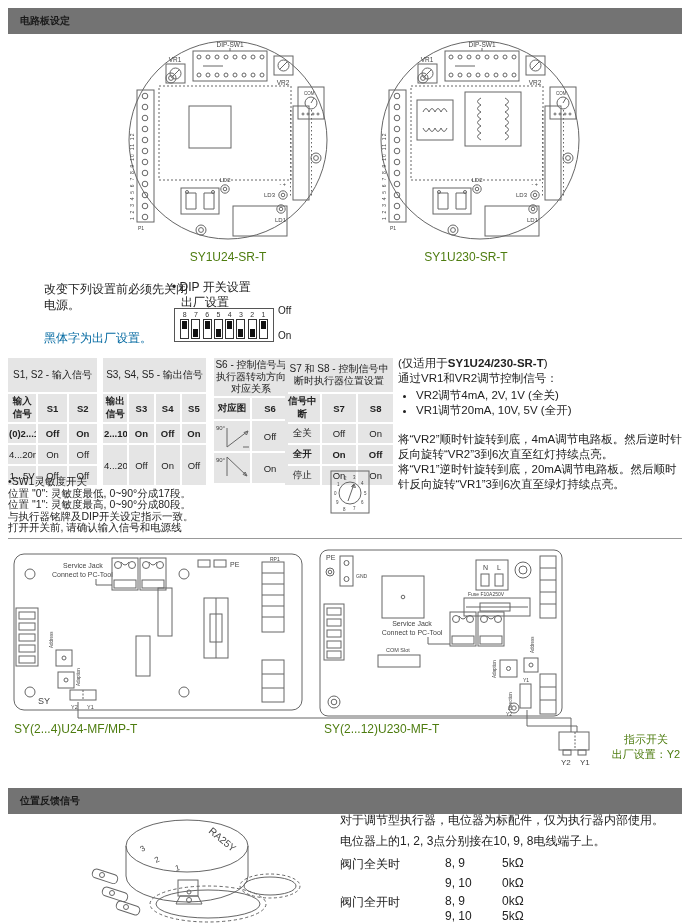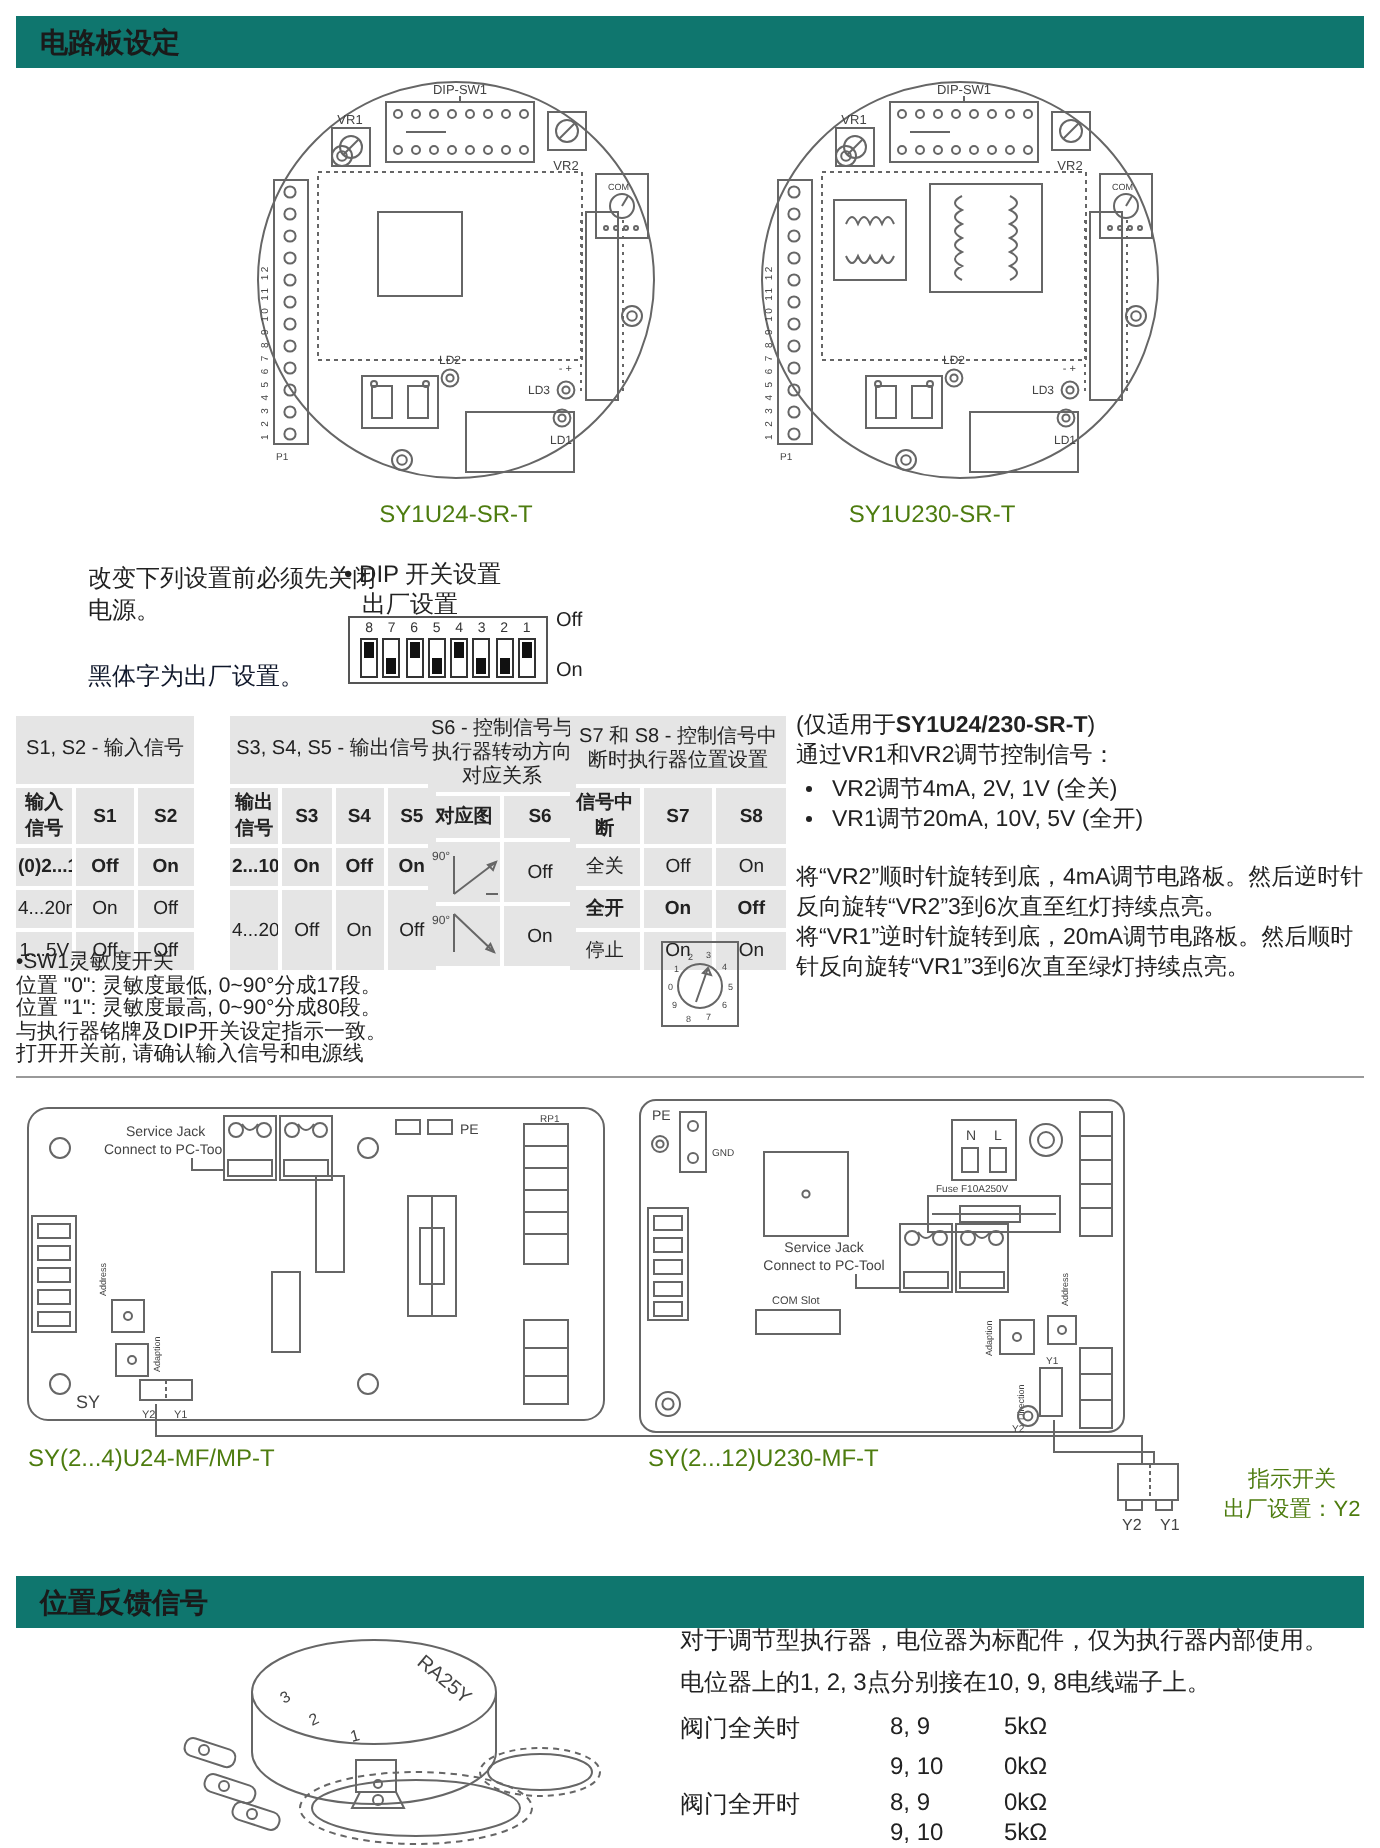--- a/index.html
+++ b/index.html
@@ -1,28 +1,28 @@
 <!DOCTYPE html>
 <html><head>
 <meta charset="utf-8">
 <style>
   html,body{margin:0;padding:0;background:#fff;}
   body{font-family:"Liberation Sans","DejaVu Sans",sans-serif;color:#222;}
   #page{position:relative;width:690px;height:924px;background:#fff;overflow:hidden;}
-  .secbar{position:absolute;left:8px;width:674px;height:26px;background:#0f766e;
-          font-size:14px;font-weight:bold;color:#1a1a1a;line-height:26px;padding-left:12px;box-sizing:border-box;}
+  .secbar{position:absolute;left:8px;width:674px;height:26px;background:#737373;
+          font-size:10px;font-weight:bold;color:#1a1a1a;line-height:26px;padding-left:12px;box-sizing:border-box;}
   .cap{position:absolute;font-size:12px;color:#4d7c0f;}
   .ctr{text-align:center;}
   svg{display:block;}
   svg text{font-family:"Liberation Sans","DejaVu Sans",sans-serif;fill:#444;}
   .lineart line,.lineart path,.lineart rect,.lineart circle,.lineart ellipse,.lineart polyline,.lineart polygon
     {fill:none;stroke:#666;stroke-width:1;}
   .warn-tri{position:absolute;left:10px;top:282px;width:0;height:0;}
   .warn-txt{position:absolute;left:44px;top:281px;width:146px;font-size:12px;line-height:16px;color:#222;}
-  .warn-txt2{position:absolute;left:44px;top:330px;font-size:12px;color:#0f172a;}
+  .warn-txt2{position:absolute;left:44px;top:330px;font-size:12px;color:#0369a1;}
   .dip-title{position:absolute;left:172px;top:279px;font-size:12px;}
   .dip-sub{position:absolute;left:181px;top:294px;font-size:12px;}
   .dip-box{position:absolute;left:174px;top:308px;width:100px;height:34px;border:1px solid #555;
            display:flex;justify-content:space-around;align-items:flex-start;padding:2px 4px;box-sizing:border-box;}
   .dip-sw{display:flex;flex-direction:column;align-items:center;}
   .dip-num{font-size:7px;color:#333;line-height:8px;}
   .toggle{width:7px;height:18px;border:1px solid #333;position:relative;background:#fff;}
   .toggle.pos-off::before{content:"";position:absolute;left:1px;right:1px;top:1px;height:8px;background:#111;}
   .toggle.pos-on::before{content:"";position:absolute;left:1px;right:1px;bottom:1px;height:8px;background:#111;}
   .dip-offlbl{position:absolute;left:278px;top:305px;font-size:10px;}
@@ -309,21 +309,21 @@
           <td>Off</td>
         </tr>
     <tr class="row">
           <td>1...5V</td>
           <td>Off</td>
           <td>Off</td>
         </tr>
   </tbody>
     </table>
 
-  <table class="grp" style="left:113px;width:107px;">
+  <table class="grp" style="left:101px;width:107px;">
     <tbody>
         <tr>
           <td class="ttl" colspan="4">S3, S4, S5 - 输出信号</td>
         </tr>
     <tr>
           <th class="hdr" style="width:49px;">输出信号</th>
           <th class="hdr" style="width:18px;">S3</th>
           <th class="hdr" style="width:18px;">S4</th>
           <th class="hdr" style="width:18px;">S5</th>
         </tr>

